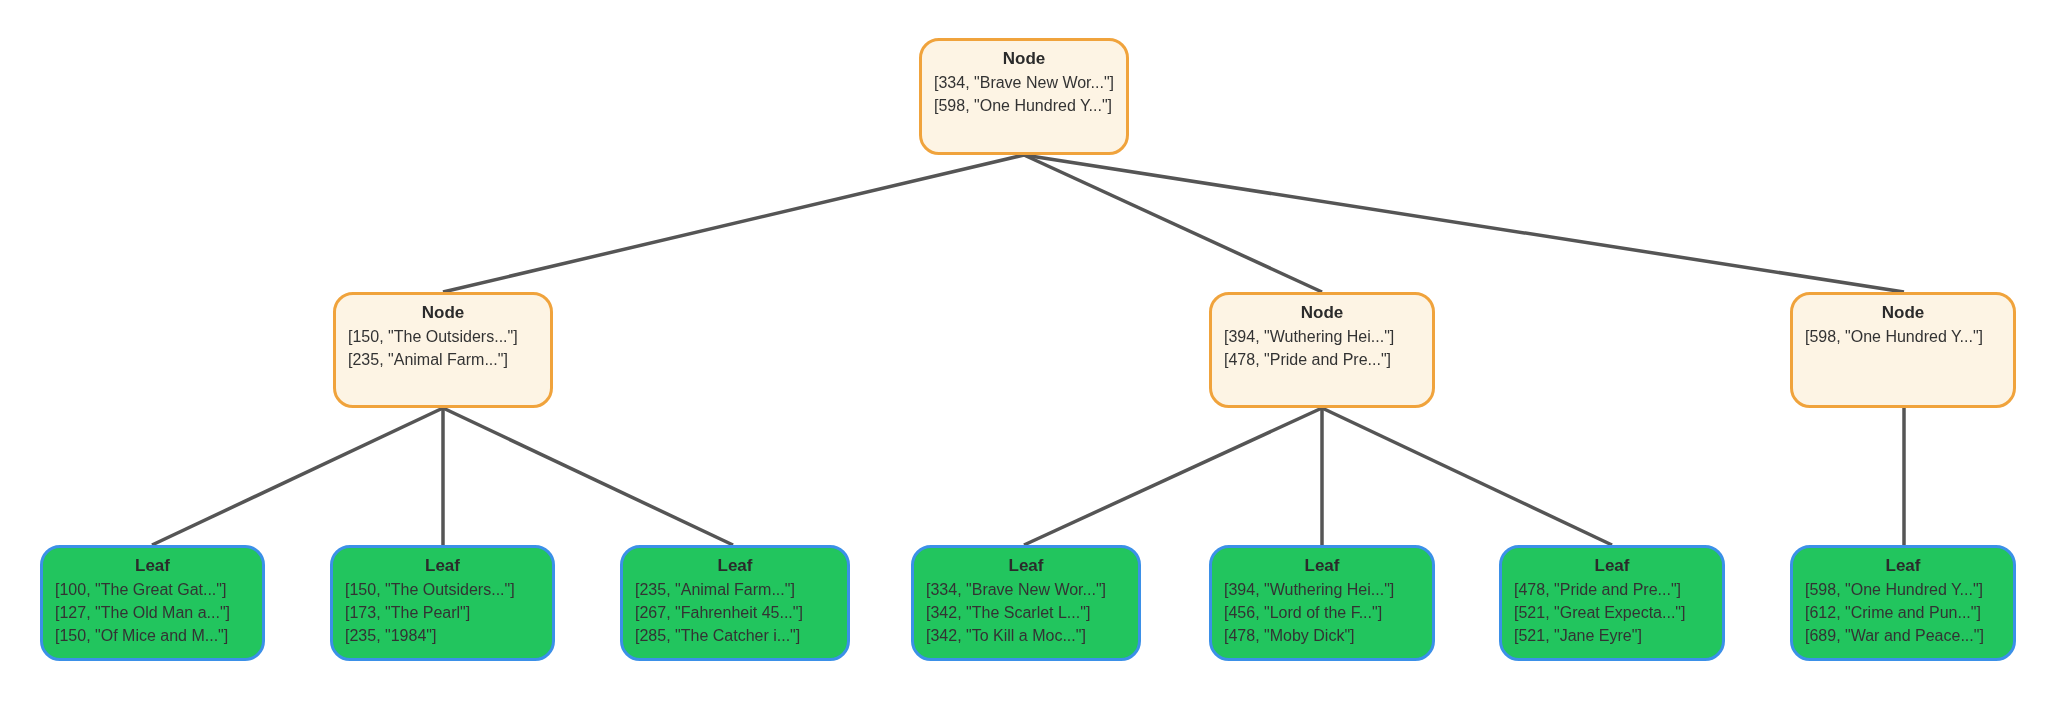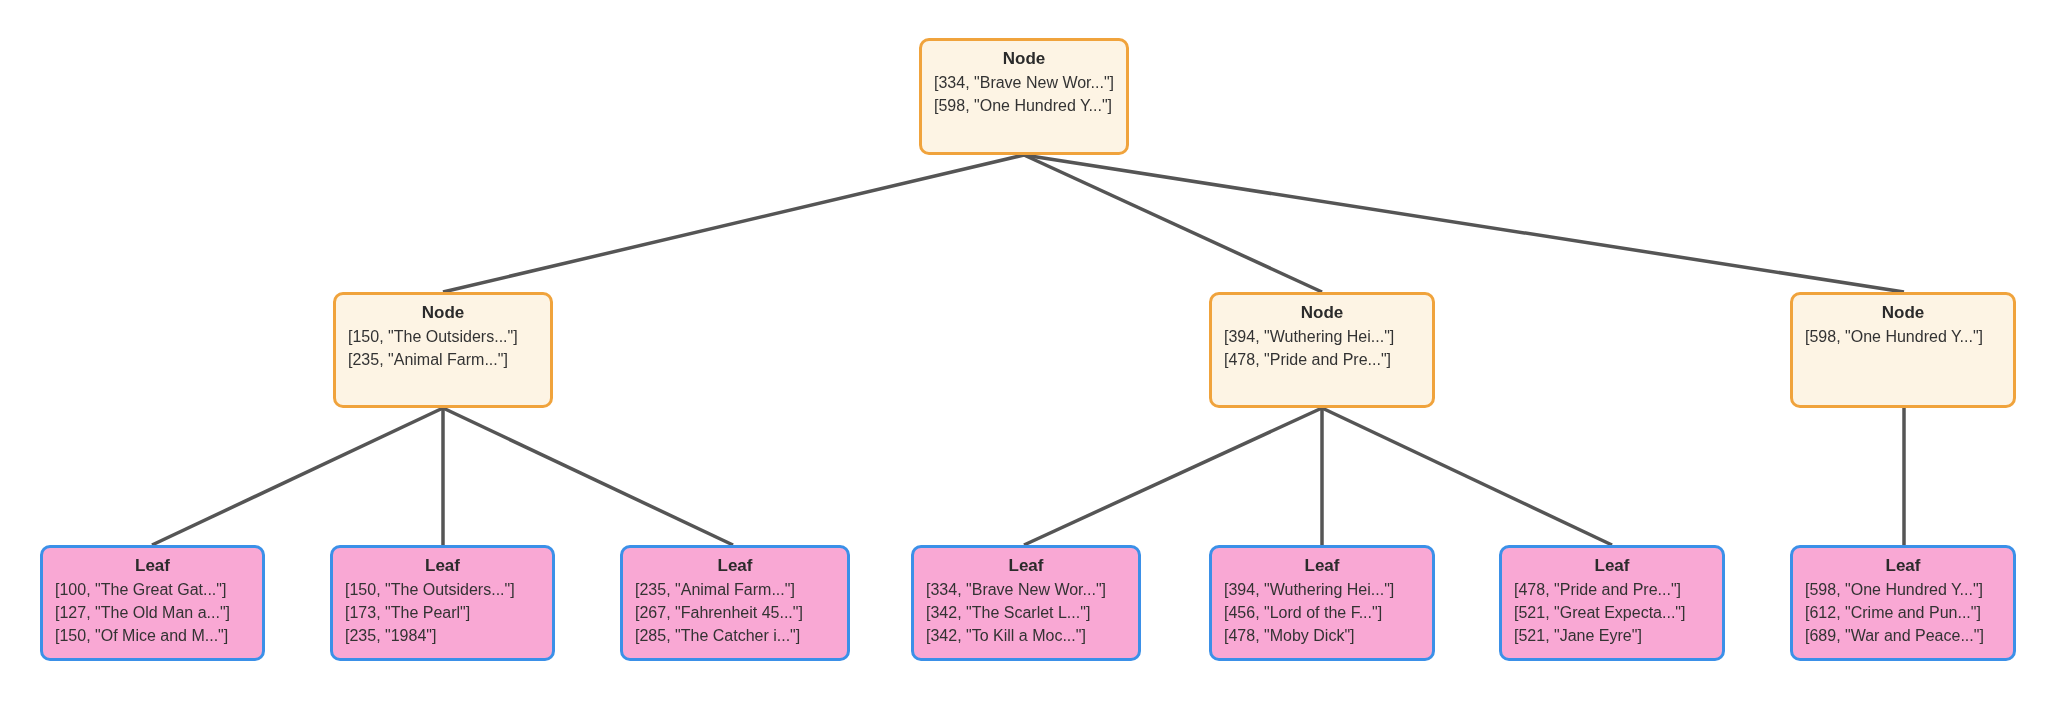--- a/index.html
+++ b/index.html
@@ -22,33 +22,33 @@
     position: absolute;
     left: 0;
     top: 0;
     width: 2048px;
     height: 708px;
     pointer-events: none;
   }
   .box {
     position: absolute;
     box-sizing: border-box;
-    border-radius: 10px;
+    border-radius: 20px;
     display: flex;
     flex-direction: column;
     align-items: center;
     justify-content: flex-start;
     padding: 7px 12px 9px 12px;
   }
   .box.node {
     background: #fdf4e4;
     border: 3px solid #f0a33c;
   }
   .box.leaf {
-    background: #f9a8d4;
+    background: #22c55e;
     border: 3px solid #3b90e8;
   }
   .box-title {
     font-size: 17px;
     font-weight: bold;
     color: #2b2b2b;
     line-height: 22px;
     margin-bottom: 1px;
     text-align: center;
   }

